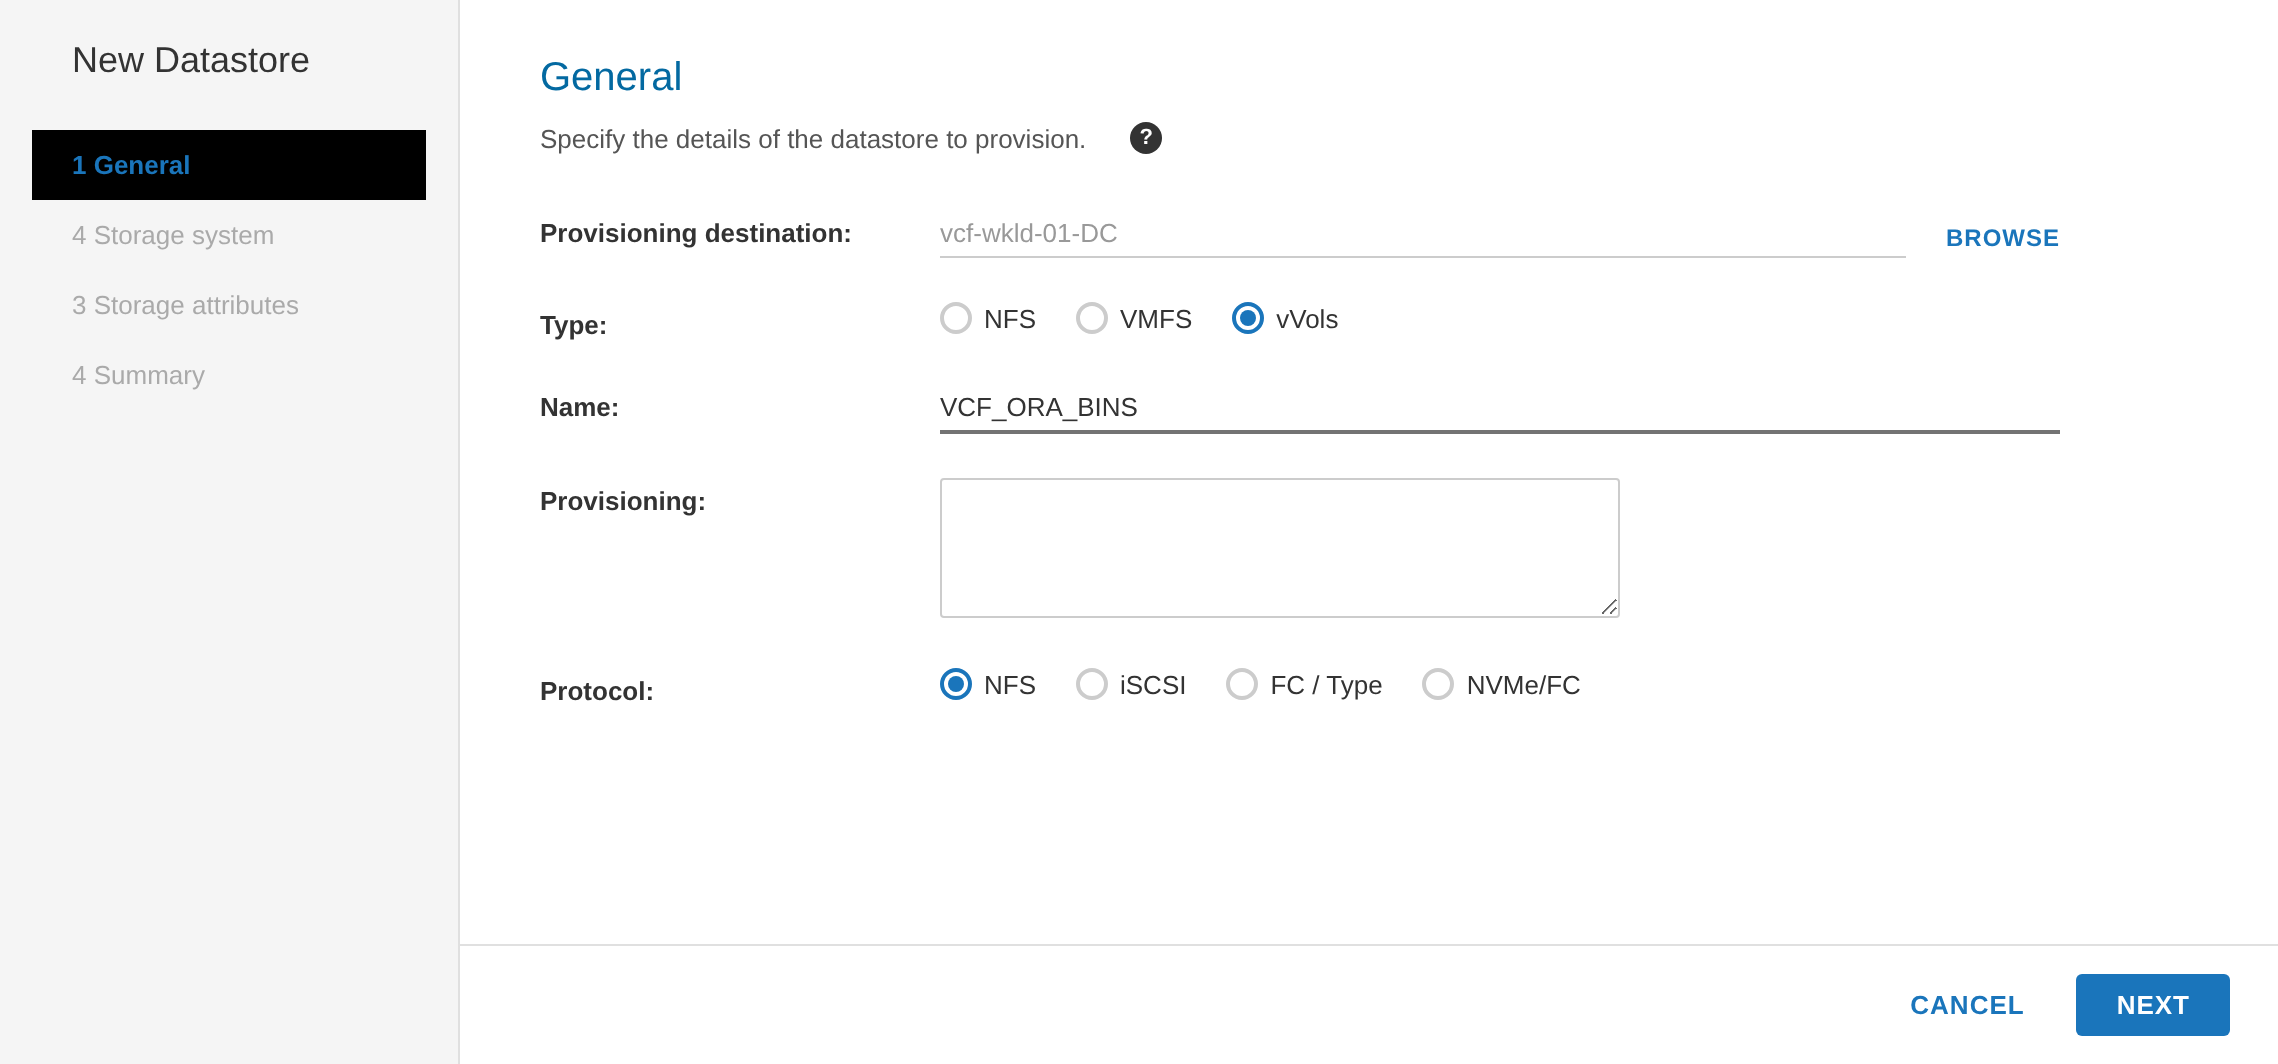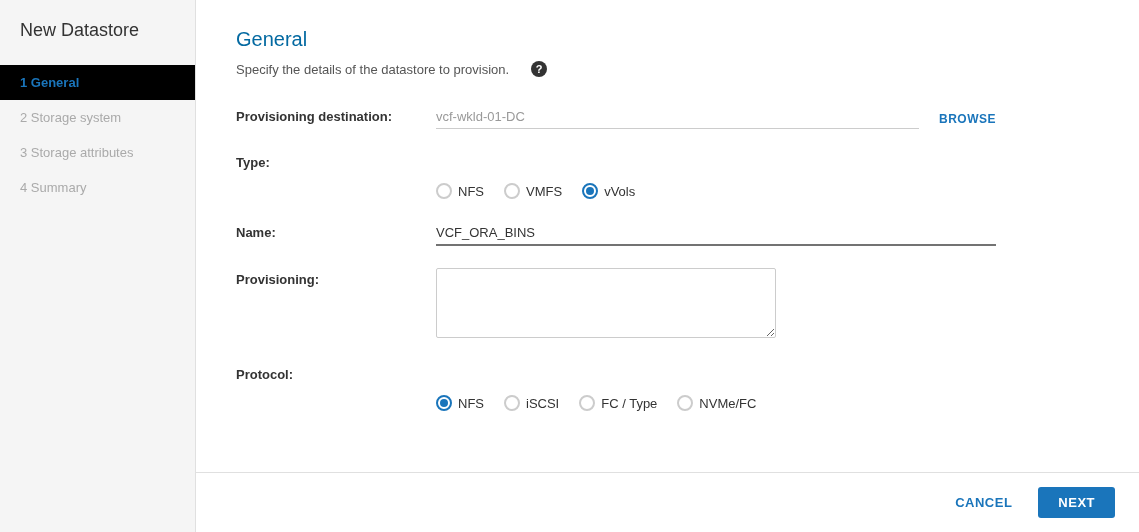--- a/index.html
+++ b/index.html
@@ -13,24 +13,24 @@
       overflow: hidden;
     }
     .container {
       display: flex;
       width: 1139px;
       height: 532px;
       background: #fff;
     }
     
     .sidebar {
-      width: 196px;
+      width: 230px;
       background: #f5f5f5;
       border-right: 1px solid #e0e0e0;
-      padding: 20px 0;
+      padding: 20px 16px;
       flex-shrink: 0;
     }
     .sidebar-title {
       font-size: 18px;
       font-weight: 400;
       color: #333;
       padding: 0 20px 24px 20px;
     }
     .sidebar-item {
       padding: 10px 20px;
@@ -130,21 +130,20 @@
     .provisioning-row {
       display: flex;
       align-items: center;
       gap: 0;
     }
     
     .radio-group {
       display: flex;
       align-items: flex-start;
       gap: 20px;
-      margin-top: 32px;
     }
     .radio-option {
       display: flex;
       align-items: center;
       gap: 6px;
       cursor: pointer;
       font-size: 13px;
       color: #333;
     }
     .radio-input {
@@ -224,21 +223,21 @@
 <body>
 
 <div class="container">
 
   <div class="sidebar">
     <div class="sidebar-title">New Datastore</div>
     <div class="sidebar-item active">
       <span>1  General</span>
     </div>
     <div class="sidebar-item disabled">
-      <span>2  Storage system</span>
+      <span>4  Storage system</span>
     </div>
     <div class="sidebar-item disabled">
       <span>3  Storage attributes</span>
     </div>
     <div class="sidebar-item disabled">
       <span>4  Summary</span>
     </div>
   </div>
 
   <div class="main">

